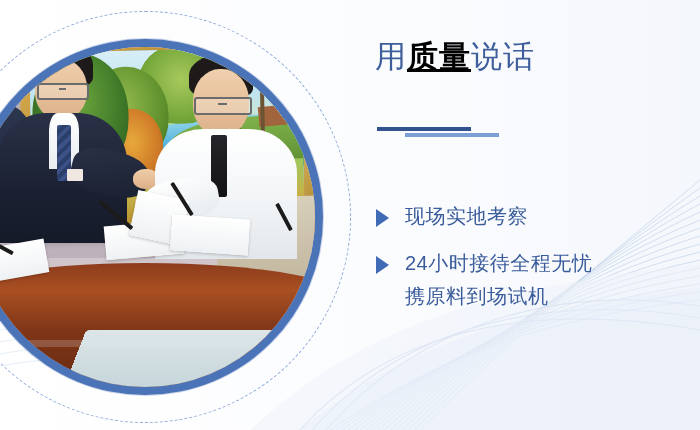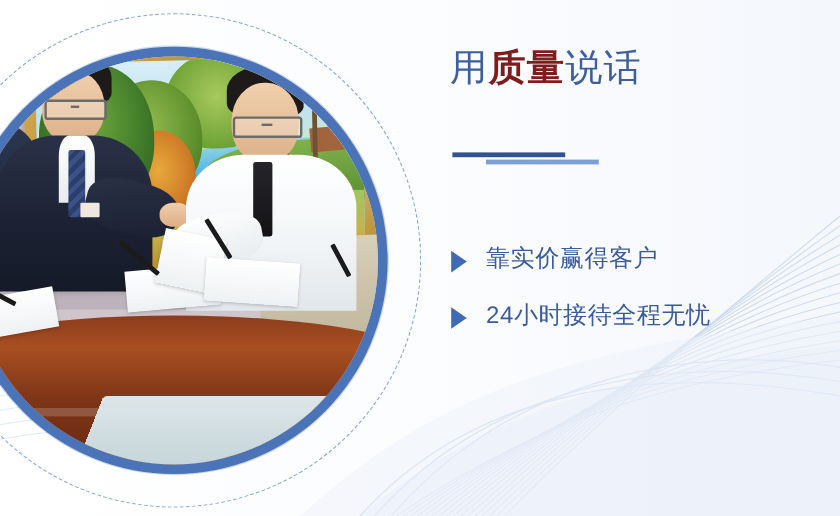--- a/index.html
+++ b/index.html
@@ -328,21 +328,22 @@
   .headline-line {
     font-size: 31px;
     line-height: 46px;
     color: #3e5f9c;
     letter-spacing: 1px;
     white-space: nowrap;
   }
   .headline-line.l1 { font-weight: 400; }
   .headline-line.l1 .em {
     font-weight: 700;
-    color: #7f1d1d;
+    color: #000000;
+    text-decoration: underline;
   }
   .headline-line.l2 {
     font-weight: 600;
     color: #3a5c9b;
   }
 
   .divider {
     position: absolute;
     left: 2px;
     top: 127px;
@@ -537,27 +538,28 @@
     <div class="divider">
       <span class="d-dark"></span>
       <span class="d-light"></span>
     </div>
 
     <div class="bullets">
 
       <div class="bullet-group">
         <span class="bullet-arrow"></span>
         <div class="bullet-lines">
-          <div class="bullet-line">靠实价赢得客户</div>
+          <div class="bullet-line">现场实地考察</div>
         </div>
       </div>
 
       <div class="bullet-group">
         <span class="bullet-arrow"></span>
         <div class="bullet-lines">
           <div class="bullet-line">24小时接待全程无忧</div>
+          <div class="bullet-line">携原料到场试机</div>
         </div>
       </div>
 
     </div>
   </div>
 
 </div>
 
 </body></html>

